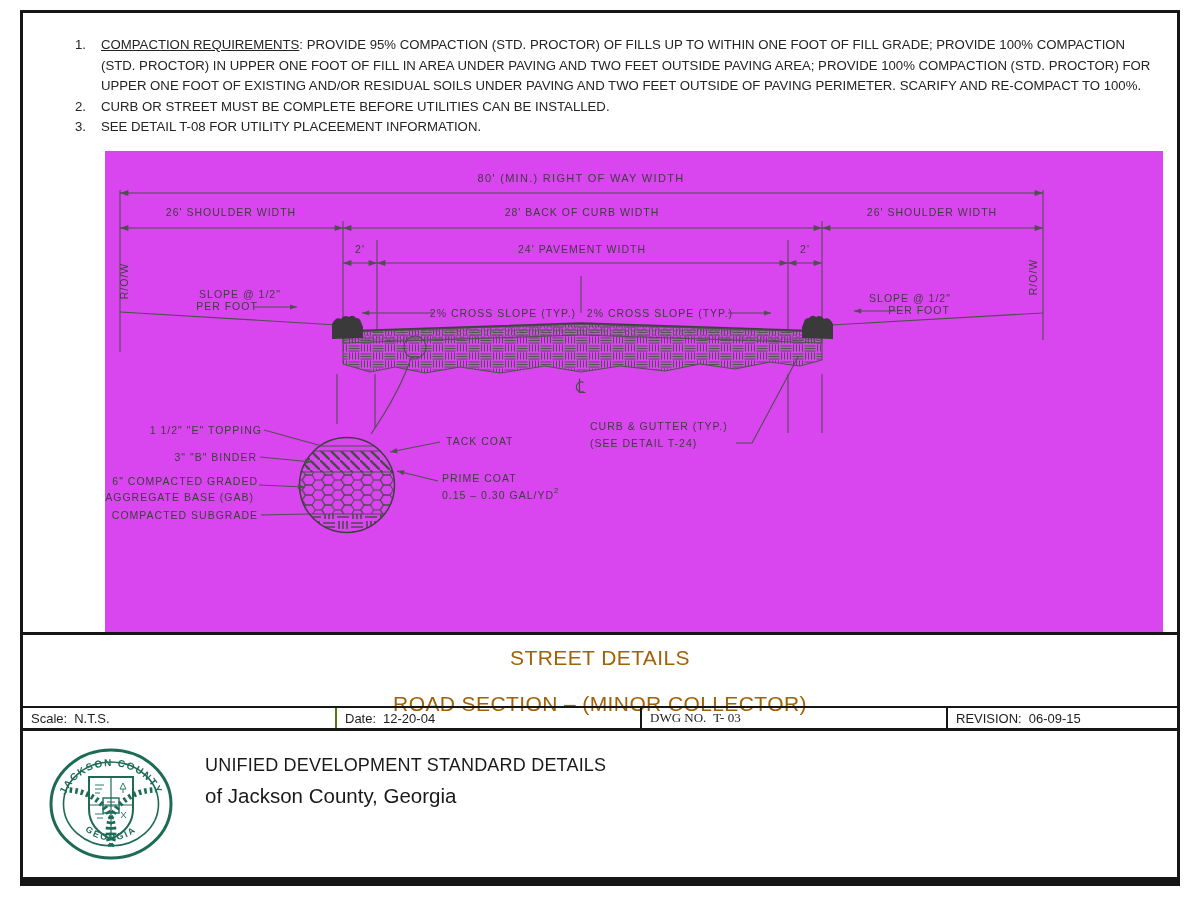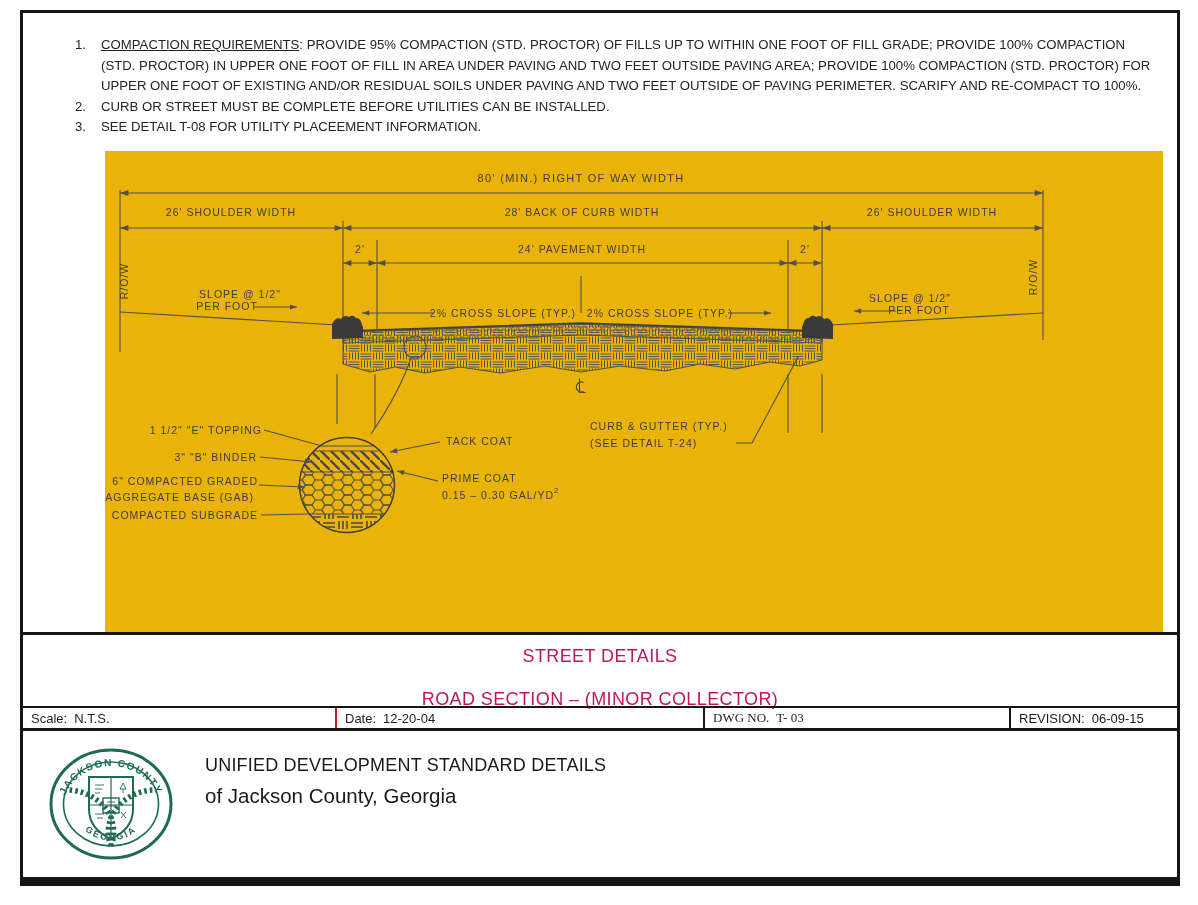--- a/index.html
+++ b/index.html
@@ -6,37 +6,37 @@
   .page{position:relative;width:1198px;height:905px;background:#fff;overflow:hidden;
         font-family:"Liberation Sans",sans-serif;color:#1c1c1c;}
   .sheet{position:absolute;left:20px;top:10px;width:1160px;height:876px;box-sizing:border-box;
          border:3px solid #161616;border-bottom-width:9px;background:#fff;}
   
   .notes{position:absolute;left:52px;top:22px;width:1085px;}
   .note{display:flex;font-size:13.2px;line-height:20.6px;color:#242424;margin-bottom:0px;}
   .note .num{flex:0 0 26px;width:26px;}
   .note .lead{text-decoration:underline;}
   
-  .diagram{position:absolute;left:82px;top:138px;width:1058px;height:481px;background:#eab308;}
+  .diagram{position:absolute;left:82px;top:138px;width:1058px;height:481px;background:#d946ef;}
   .dln{stroke:#4f4f4f;stroke-width:1.1;fill:none;}
   .thk{stroke:#3f3f3f;stroke-width:1.5;fill:none;}
   text.cad{font-family:"Liberation Sans",sans-serif;font-size:10.5px;letter-spacing:1px;fill:#3e3e3e;}
   text.cadbig{font-size:11px;letter-spacing:1.3px;}
   .mid{text-anchor:middle;}.end{text-anchor:end;}
   
   .title-sec{position:absolute;left:0;right:0;top:619px;height:74px;border-top:3px solid #161616;text-align:center;}
-  .title-line{font-size:18px;letter-spacing:.4px;color:#be185d;}
+  .title-line{font-size:21px;letter-spacing:.4px;color:#a16207;}
   .title-line.l1{margin-top:11px;}
   .title-line.l2{margin-top:22px;}
   .info-row{position:absolute;left:0;right:0;top:693px;height:25px;box-sizing:border-box;
             border-top:2px solid #161616;border-bottom:3px solid #161616;display:flex;align-items:stretch;}
   .info-cell{display:flex;align-items:center;padding-left:8px;font-size:13px;color:#1d1d1d;box-sizing:border-box;}
   .info-cell .lbl{margin-right:7px;}
   .c1{width:312px;}
-  .c2{width:368px;border-left:2px solid #b91c1c;}
+  .c2{width:305px;border-left:2px solid #4d7c0f;}
   .c3{width:270px;border-left:2px solid #161616;font-family:Liberation Serif, serif;}
   .c4{flex:1;border-left:2px solid #161616;margin-left:36px;}
   
   .footer{position:absolute;left:0;right:0;top:718px;bottom:0;}
   .seal{position:absolute;left:22px;top:16px;}
   .org{position:absolute;left:182px;top:24px;}
   .org-line1{font-size:18px;letter-spacing:.2px;color:#191919;}
   .org-line2{font-size:20.5px;margin-top:8px;color:#191919;}
   .sealtxt{font-family:"Liberation Sans",sans-serif;font-weight:bold;}
 </style>

